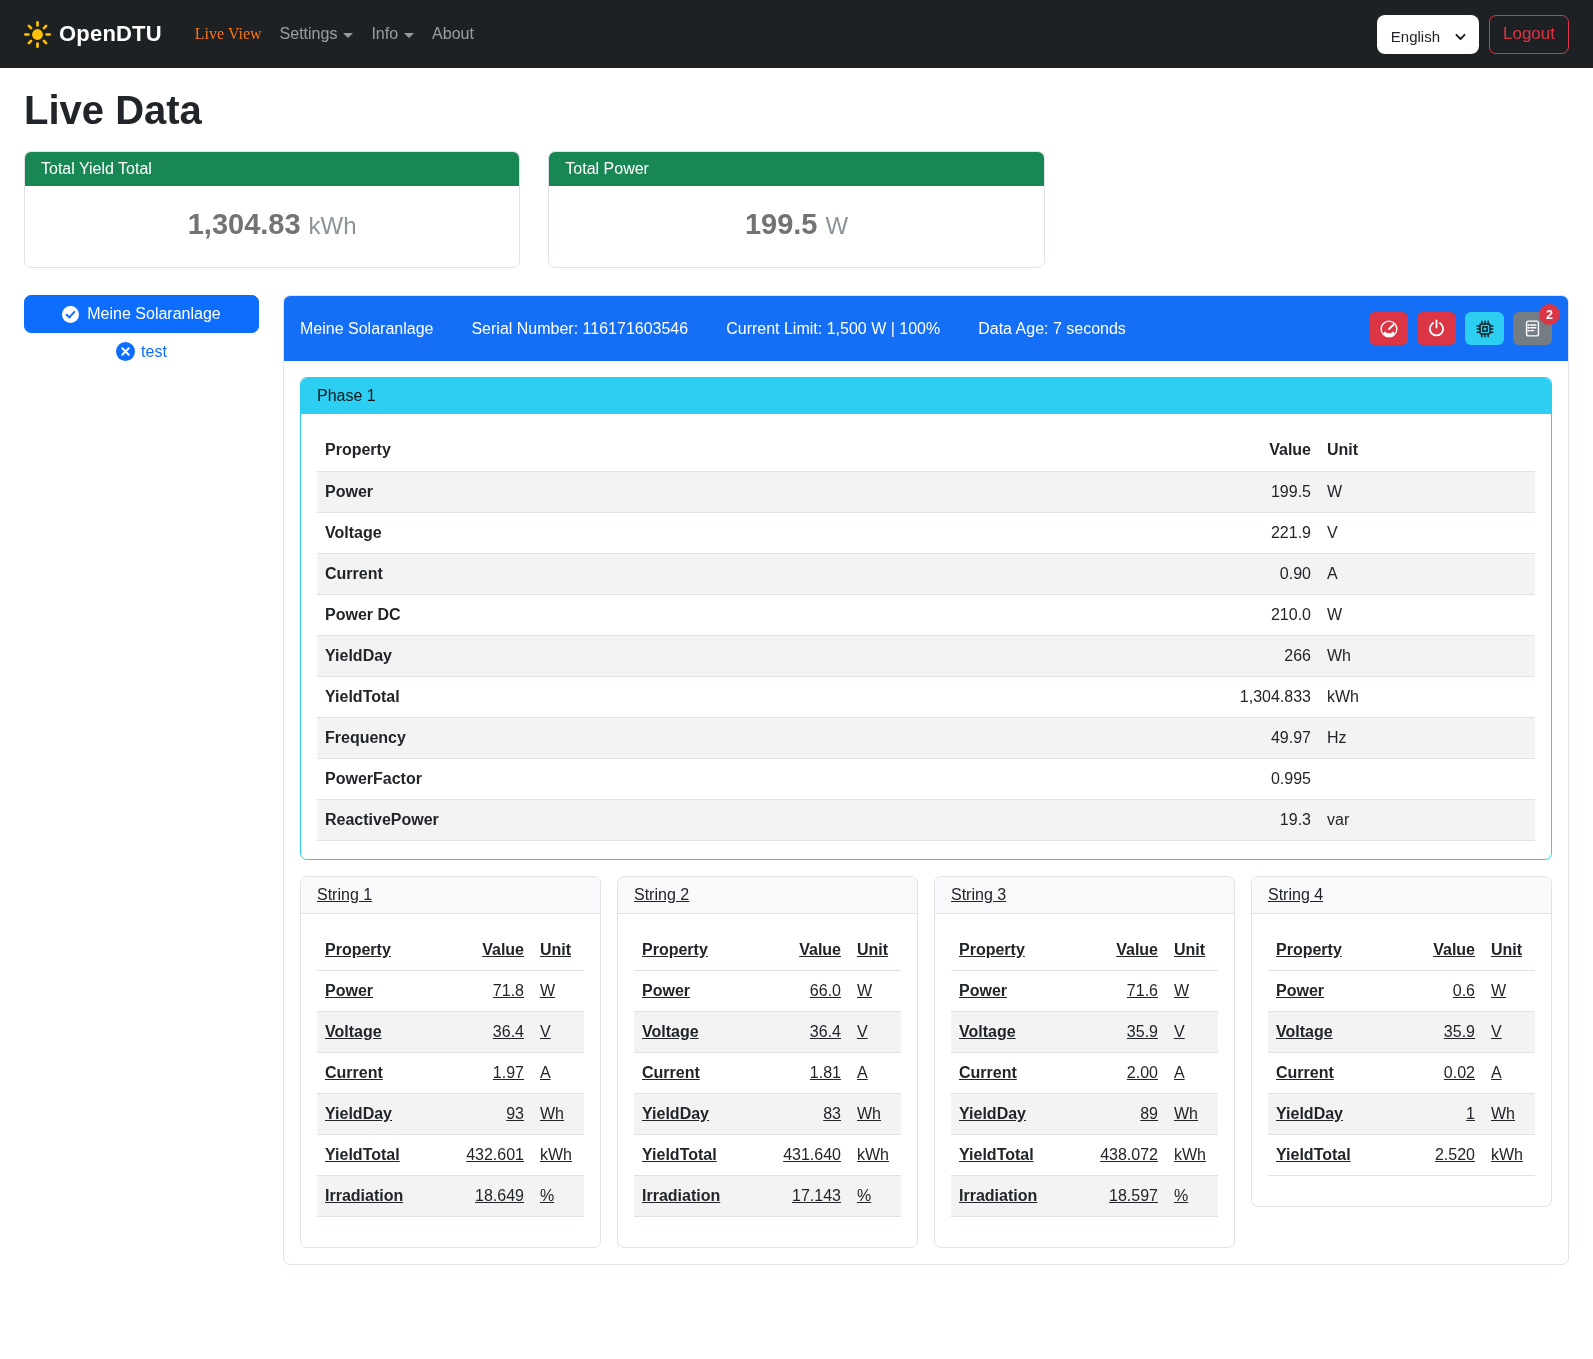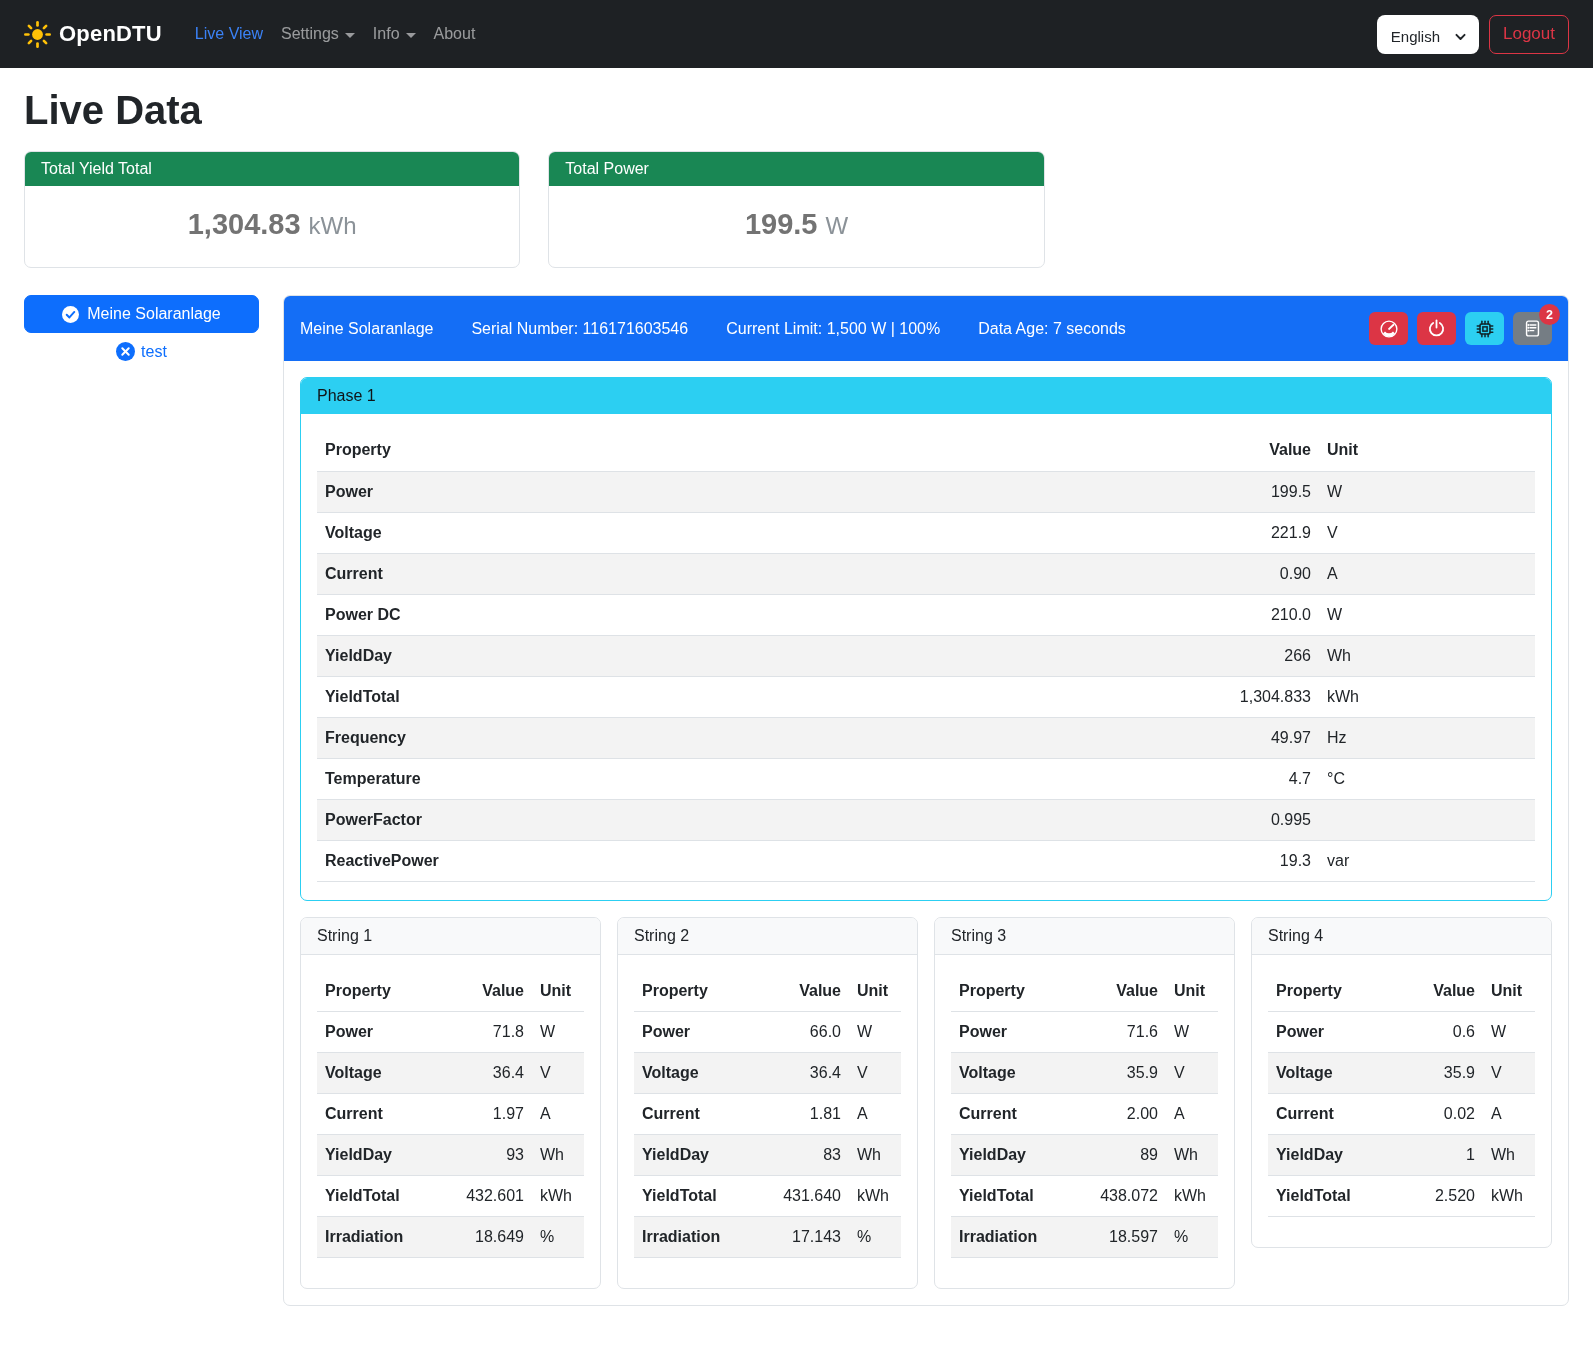--- a/index.html
+++ b/index.html
@@ -14,21 +14,21 @@
     height:68px; background:#1e2124; display:flex; align-items:center;
     padding:0 24px;
   }
   .brand { display:flex; align-items:center; gap:8px; margin-right:24px; }
   .brand-name { color:#fff; font-size:22px; font-weight:700; letter-spacing:.2px; }
   .nav-links { display:flex; align-items:center; }
   .nav-item {
     color:rgba(255,255,255,.55); padding:8px 9px; font-size:16px; cursor:pointer;
     display:flex; align-items:center; gap:6px;
   }
-  .nav-item.active { color:#3b82f6; }
+  .nav-item.active { color:#f97316;font-family:Liberation Serif, serif; }
   .caret {
     display:inline-block; width:0; height:0; margin-top:2px;
     border-left:5px solid transparent; border-right:5px solid transparent;
     border-top:5px solid currentColor;
   }
   .nav-right { margin-left:auto; display:flex; align-items:center; gap:10px; }
   .lang-select {
     background:#fff; border-radius:8px; height:39px; padding:4px 12px 0 14px;
     display:flex; align-items:center; gap:14px; font-size:15px; color:#212529; cursor:pointer;text-align:right;
   }
@@ -94,21 +94,21 @@
   table.data-table thead th { font-weight:700; }
   table.data-table tbody th.prop { font-weight:700; }
   table.data-table .val { text-align:right; }
   .phase-table col.c-val { width:130px; }
   .phase-table col.c-unit { width:216px; }
   .phase-table tbody tr:nth-child(odd) { background:#f3f3f3; }
   .string-table col.c-val { width:78px; }
   .string-table col.c-unit { width:52px; }
   .string-table tbody tr:nth-child(even) { background:#f3f3f3; }
   
-  .strings-row { display:grid; grid-template-columns:repeat(4,1fr); gap:16px; margin-top:16px; align-items:start; }
+  .strings-row { display:grid; grid-template-columns:repeat(4,1fr); gap:16px; margin-top:16px; align-items:start;text-decoration:underline; }
   .string-card { border:1px solid #dfe3e7; border-radius:7px; background:#fff; overflow:hidden; }
   .string-card-header {
     background:#f8f9fa; border-bottom:1px solid #dfe3e7; padding:9px 16px; font-size:16px; color:#212529;
   }
   .string-card-body { padding:16px 16px 30px; }
   svg { display:block; }
 </style>
 </head>
 <body>
 
@@ -309,25 +309,20 @@
                     <th class="prop">YieldTotal</th>
                     <td class="val">1,304.833</td>
                     <td class="unit">kWh</td>
                   </tr>
                   <tr>
                     <th class="prop">Frequency</th>
                     <td class="val">49.97</td>
                     <td class="unit">Hz</td>
                   </tr>
                   <tr>
-                    <th class="prop">Temperature</th>
-                    <td class="val">4.7</td>
-                    <td class="unit">°C</td>
-                  </tr>
-                  <tr>
                     <th class="prop">PowerFactor</th>
                     <td class="val">0.995</td>
                     <td class="unit"></td>
                   </tr>
                   <tr>
                     <th class="prop">ReactivePower</th>
                     <td class="val">19.3</td>
                     <td class="unit">var</td>
                   </tr>
                 </tbody>

